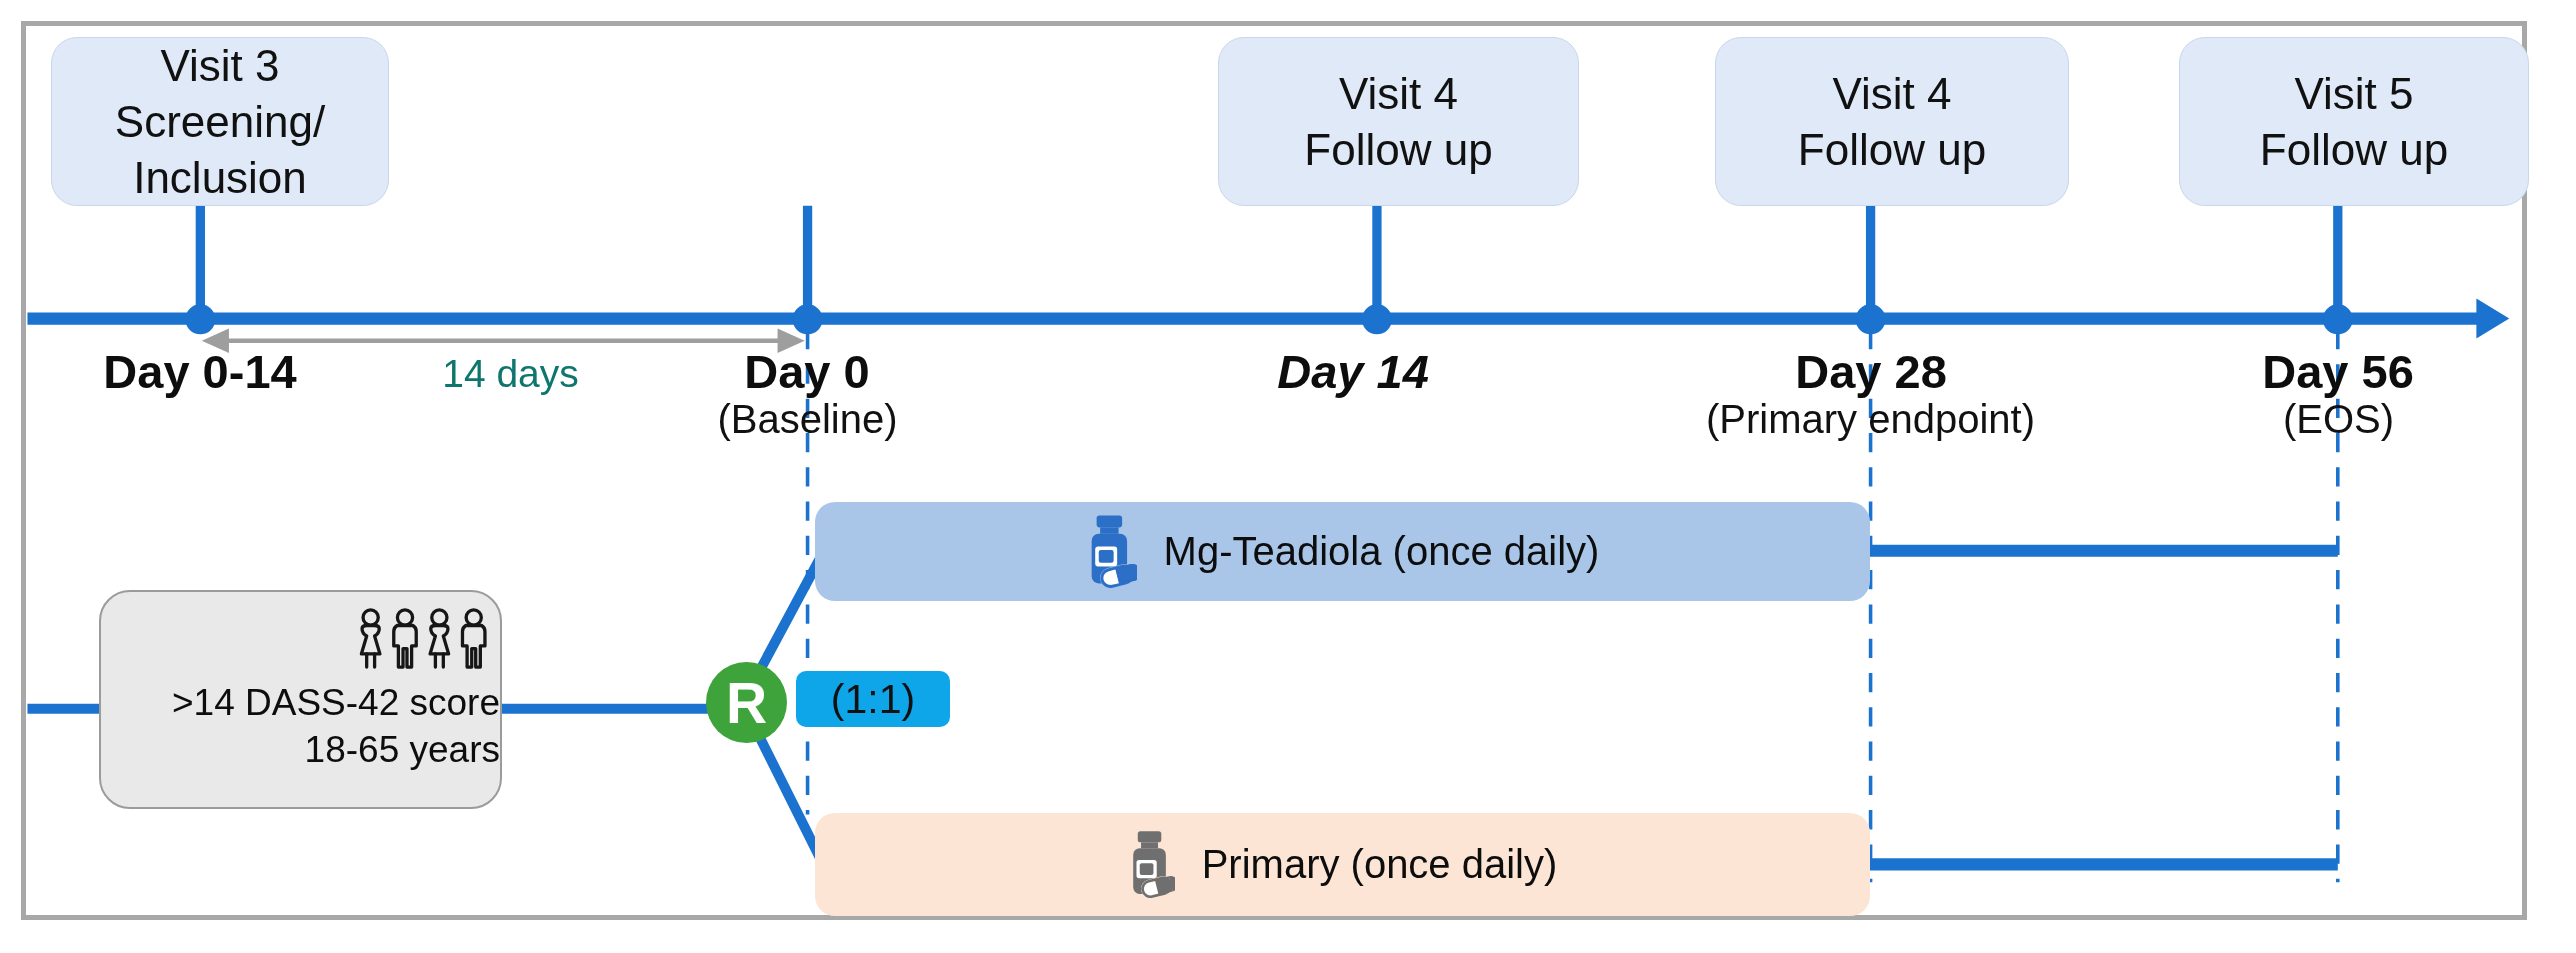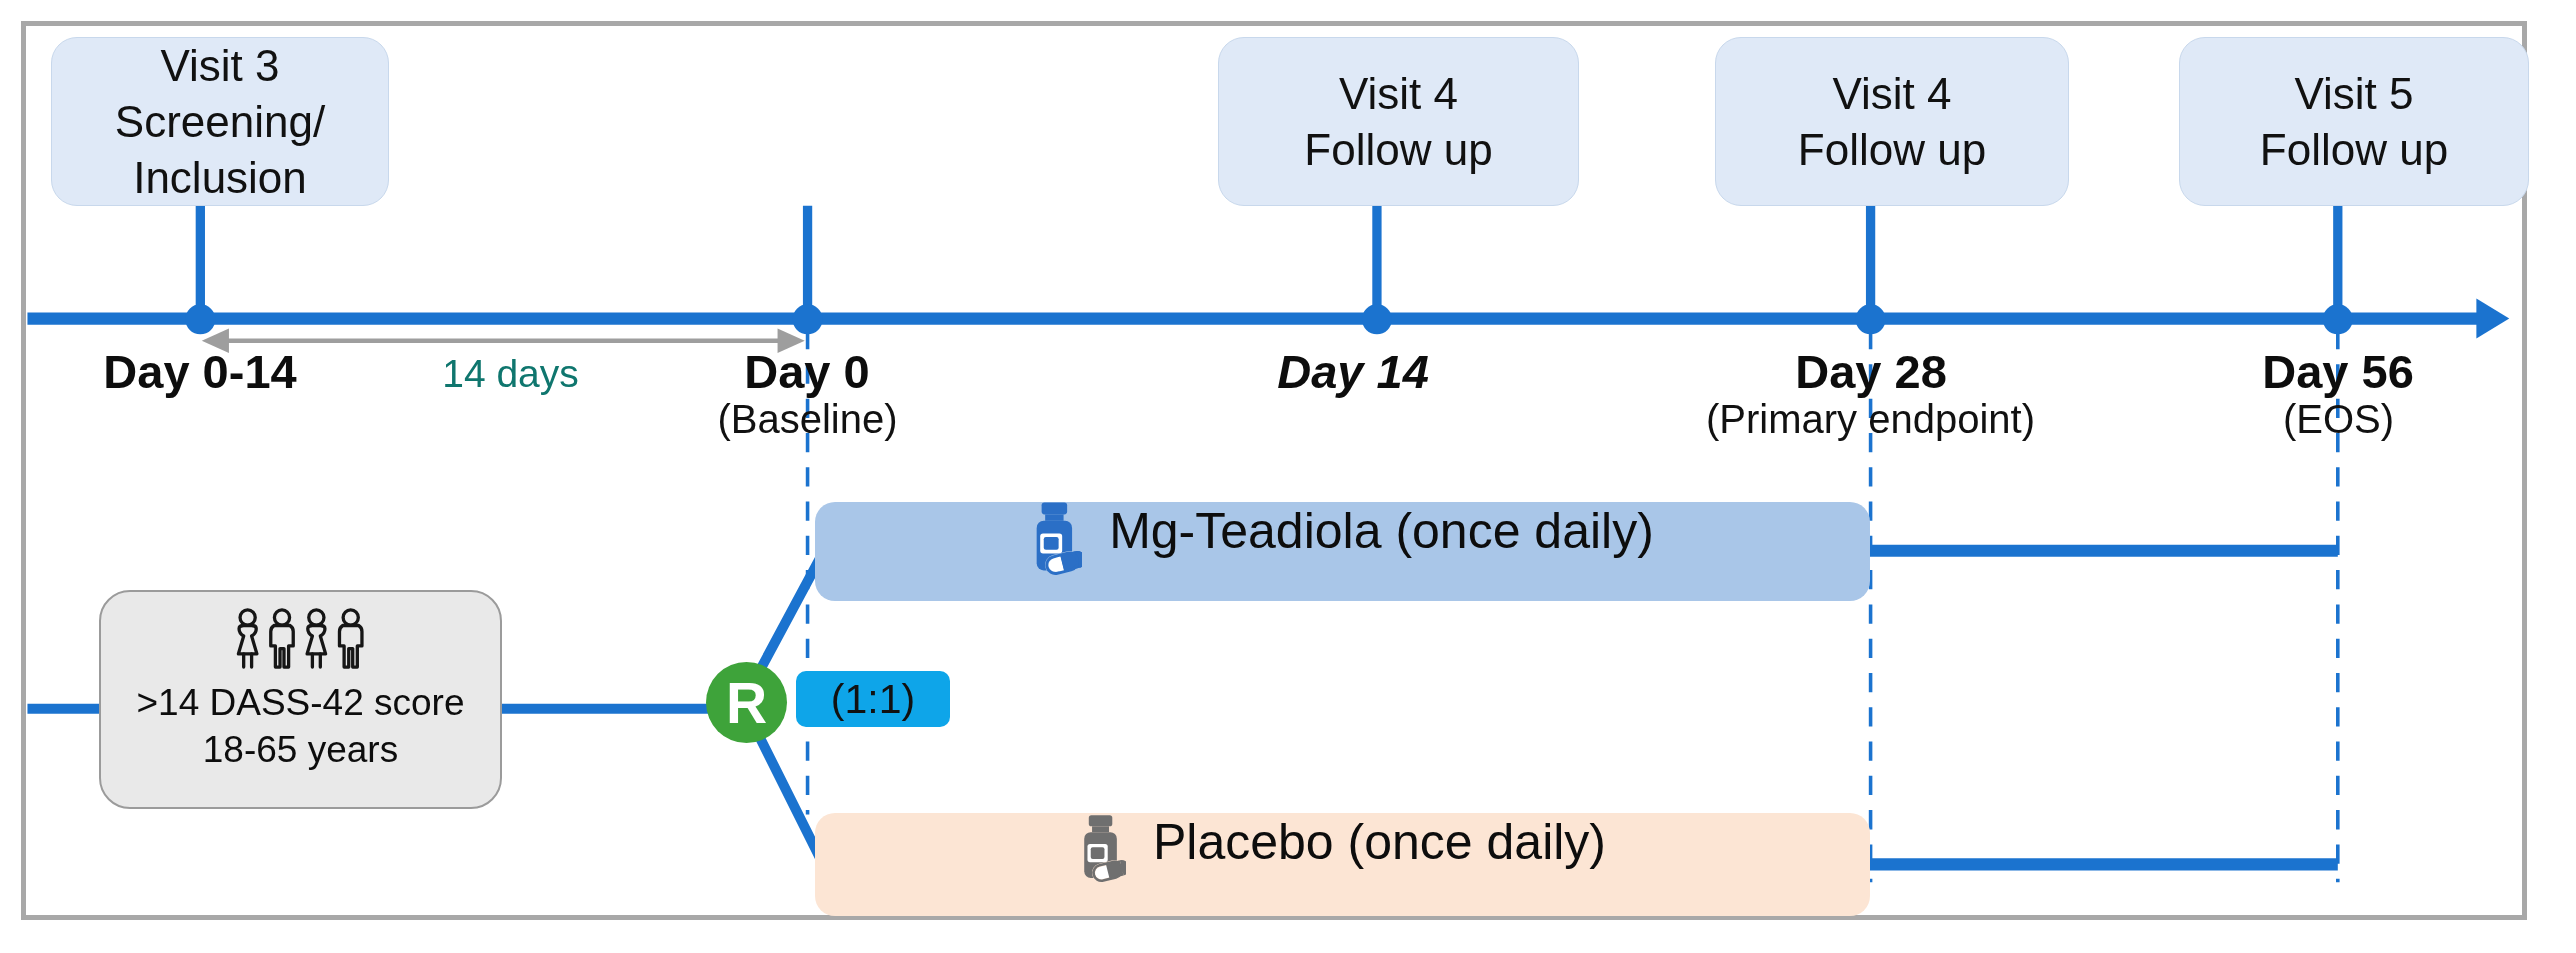--- a/index.html
+++ b/index.html
@@ -29,40 +29,40 @@
     font-size:40px;color:#111;
   }
   .interval-label{
     position:absolute;left:332px;top:352px;width:357px;text-align:center;
     font-size:39px;color:#0f766e;
   }
   
   .population-box{
     position:absolute;left:99px;top:590px;width:403px;height:219px;
     background:#e9e9e9;border:2.1px solid #9b9b9b;border-radius:31px;box-sizing:border-box;
-    display:flex;flex-direction:column;align-items:center;justify-content:flex-start;
+    display:flex;flex-direction:column;align-items:flex-end;justify-content:flex-start;
     padding-top:13px;
   }
   .population-line{font-size:37px;line-height:47px;color:#0d0d0d;text-align:center;}
   
   .r-circle{
     position:absolute;left:706px;top:662px;width:81px;height:81px;border-radius:50%;
     background:#3ea33a;display:flex;align-items:center;justify-content:center;
     color:#ffffff;font-size:57px;font-weight:600;
   }
   .ratio-chip{
     position:absolute;left:796px;top:671px;width:154px;height:56px;border-radius:10px;
     background:#0ea5e9;display:flex;align-items:center;justify-content:center;
     font-size:41px;color:#111;
   }
   
   .arm-bar{
     position:absolute;left:815px;width:1055px;border-radius:20px;
-    display:flex;align-items:flex-start;justify-content:center;gap:27px;
-    font-size:50px;color:#0d0d0d;
+    display:flex;align-items:center;justify-content:center;gap:27px;
+    font-size:40px;color:#0d0d0d;
   }
   .arm-bar.mg{top:502px;height:99px;background:#a9c6e8;}
   .arm-bar.placebo{top:813px;height:103px;background:#fce5d4;}
   .arm-label{white-space:nowrap;}
 </style>
 </head>
 <body>
 
 <div class="canvas">
 
@@ -202,17 +202,17 @@
       </g>
       <rect x="13" y="44" width="31" height="28" rx="4" fill="#ffffff"></rect>
       <rect x="18" y="49" width="21" height="18" rx="3" fill="#6f6f6f"></rect>
       <g transform="translate(44,86) rotate(-14)">
         <rect x="-22" y="-12" width="44" height="24" rx="12" fill="#ffffff" stroke="#fce5d4" stroke-width="5"></rect>
         <rect x="0" y="-12" width="22" height="24" fill="#6f6f6f"></rect>
         <path d="M 22 -12 A 12 12 0 0 1 22 12" fill="#6f6f6f"></path>
         <rect x="-22" y="-12" width="44" height="24" rx="12" fill="none" stroke="#6f6f6f" stroke-width="4"></rect>
       </g>
     </svg>
-    <span class="arm-label">Placebo (once daily)</span>
+    <span class="arm-label">Primary (once daily)</span>
   </div>
 
 </div>
 
 
 </body></html>

